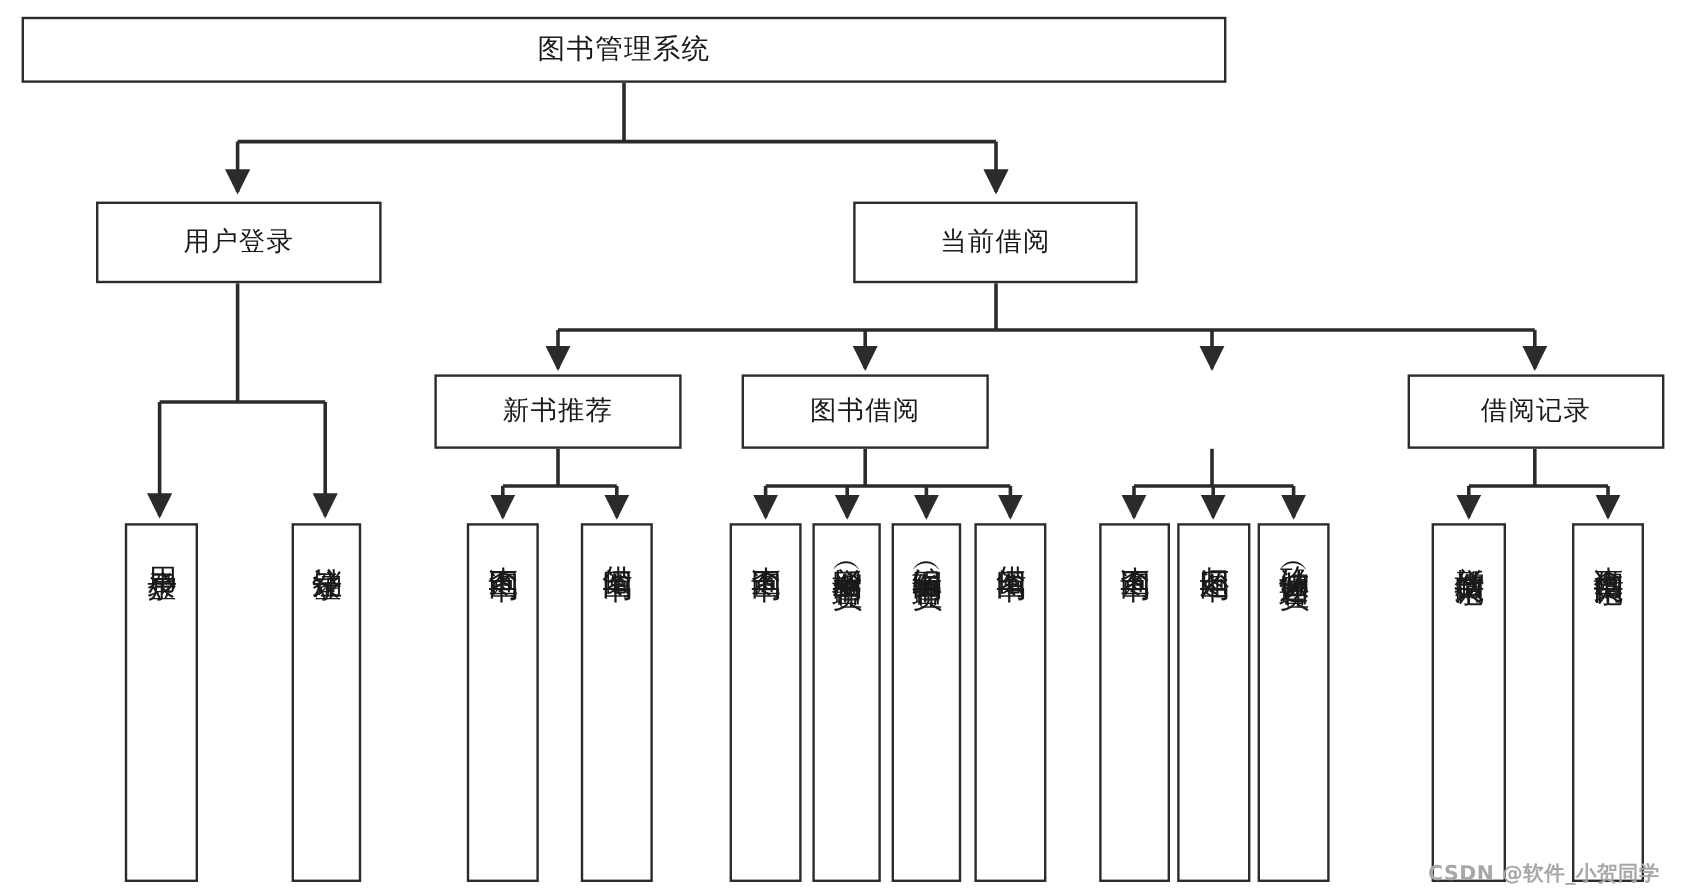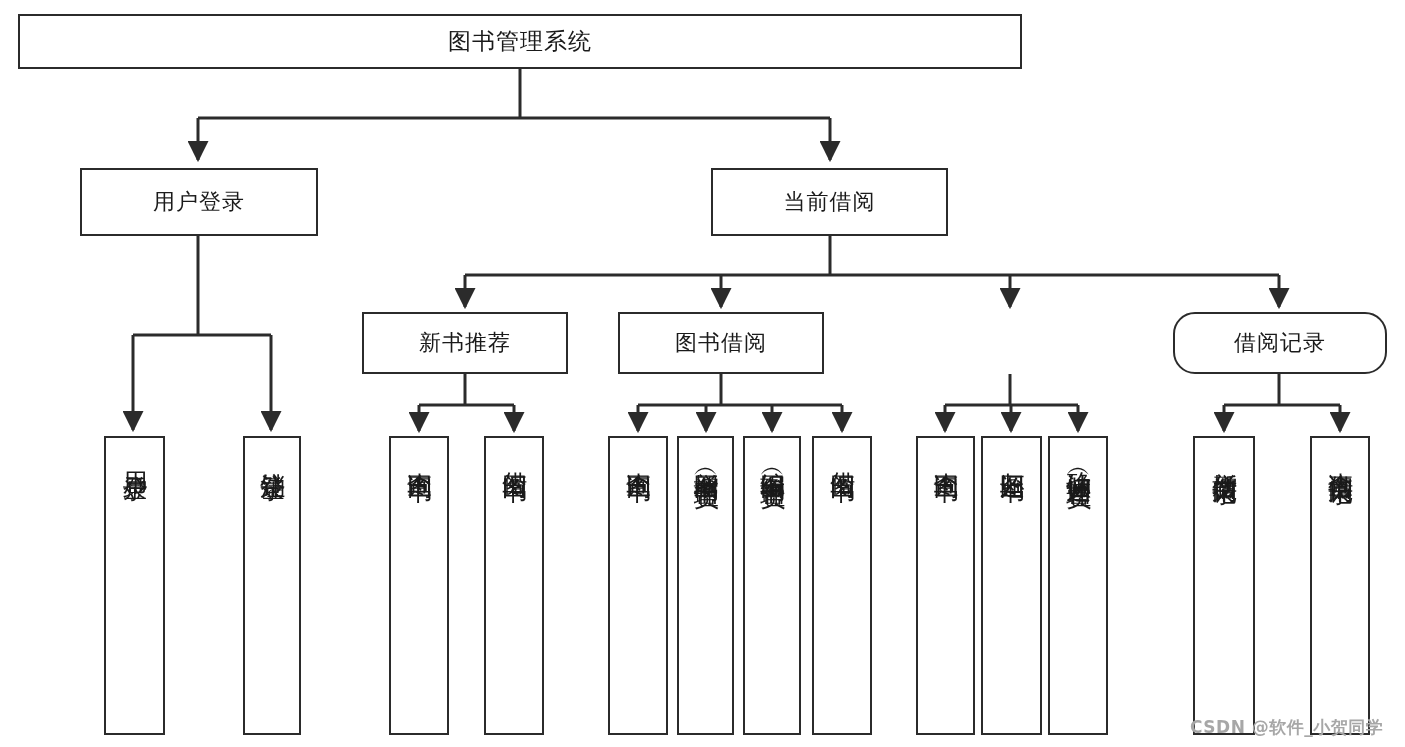--- a/index.html
+++ b/index.html
@@ -136,21 +136,21 @@
   <div class="node h" style="left:711px; top:168px; width:237px; height:68px;">
     <span class="label">当前借阅</span>
   </div>
 
   <div class="node h" style="left:618px; top:312px; width:206px; height:62px;">
     <span class="label">图书借阅</span>
   </div>
   <div class="node h" style="left:362px; top:312px; width:206px; height:62px;">
     <span class="label">新书推荐</span>
   </div>
-  <div class="node h" style="left:1173px; top:312px; width:214px; height:62px;border-radius:22px;">
+  <div class="node h" style="left:1173px; top:312px; width:214px; height:62px;">
     <span class="label">借阅记录</span>
   </div>
 
   <div class="node v" style="left:104px; top:436px; width:61px; height:299px;">
     <span class="label">用户登录</span>
   </div>
   <div class="node v" style="left:243px; top:436px; width:58px; height:299px;">
     <span class="label">注销登录</span>
   </div>
 

